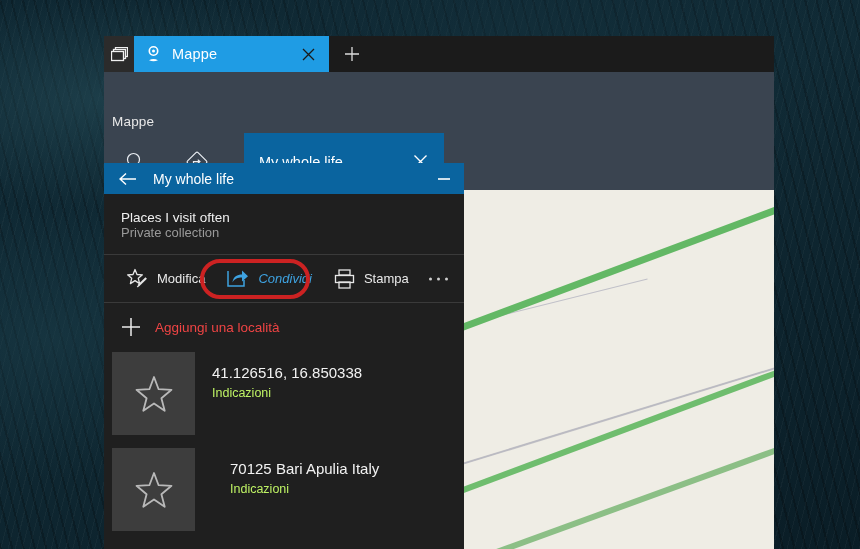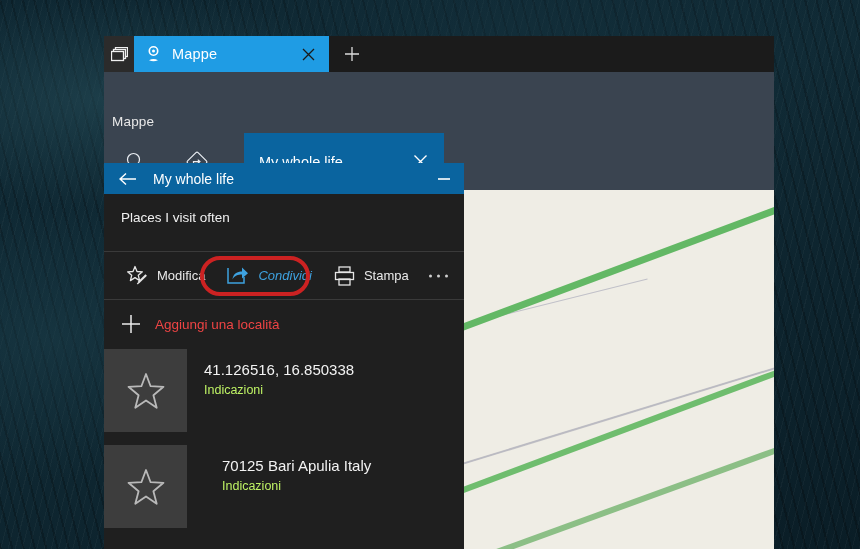--- a/index.html
+++ b/index.html
@@ -262,21 +262,21 @@
     display: flex; align-items: center;
     padding: 0 9px 0 13px;
     color: #fff;
   }
   .panel-head .back { width: 22px; height: 22px; display: flex; align-items: center; justify-content: center; }
   .panel-head .ph-title { flex: 1; font-size: 14px; margin-left: 14px; }
   .panel-head .minim { width: 22px; height: 22px; display: flex; align-items: center; justify-content: center; }
 
   .panel-meta { padding: 16px 17px 14px 17px; }
   .panel-meta .coll-name {
-    font-size: 13.5px; color: #f0f0f0; margin-bottom: 12px;
+    font-size: 13.5px; color: #f0f0f0; 
   }
   .panel-meta .coll-sub {
     font-size: 13px; color: #9a9a9a;
   }
   .divider { height: 1px; background: #3a3a3a; }
 
   .action-bar {
     position: relative;
     height: 47px;
     display: flex; align-items: center;
@@ -314,20 +314,21 @@
     gap: 14px;
     padding: 14px 17px;
     color: #ef4444;
     font-size: 13.5px;
   }
 
   .place-item {
     display: flex;
     gap: 17px;
     padding-top: 1px;
+    padding-left: 8px;
   }
   .place-thumb {
     width: 83px; height: 83px;
     background: #3d3d3d;
     display: flex; align-items: center; justify-content: center;
     flex: none;
   }
   .place-info { padding-top: 12px; }
   .place-title { font-size: 15px; color: #f2f2f2; margin-bottom: 5px; }
   .place-link { font-size: 12.5px; color: #bef264; }
@@ -456,20 +457,21 @@
       <span class="ph-title">My whole life</span>
       <span class="minim">
         <svg width="14" height="10" viewBox="0 0 14 10">
           <path d="M1 5 L13 5" stroke="#ffffff" stroke-width="1.6" fill="none"></path>
         </svg>
       </span>
     </div>
 
     <div class="panel-meta">
       <div class="coll-name">Places I visit often</div>
+      <div class="coll-sub">Private collection</div>
     </div>
 
     <div class="divider"></div>
 
     <div class="action-bar">
 
       <div class="action">
         <span class="act-ico">
           <svg width="22" height="21" viewBox="0 0 22 21">
             <path d="M9 1.5 L11 6.5 L16.4 6.8 L12.3 10.3 L13.6 15.6 L9 12.6 L4.4 15.6 L5.7 10.3 L1.6 6.8 L7 6.5 Z" fill="none" stroke="#e6e6e6" stroke-width="1.3" stroke-linejoin="round"></path>

